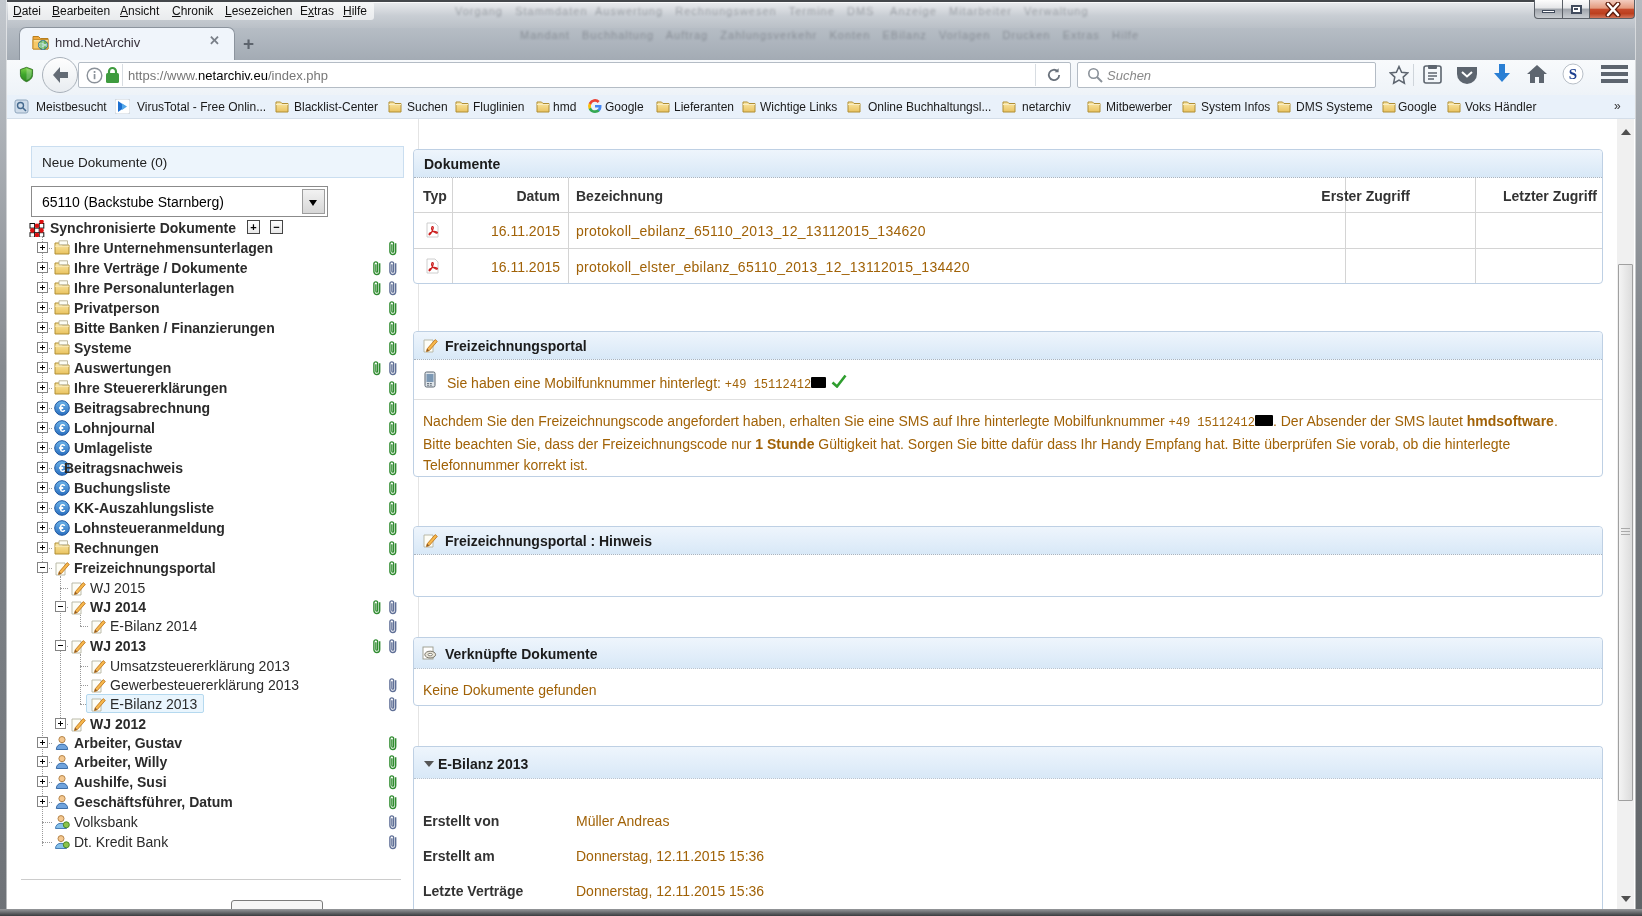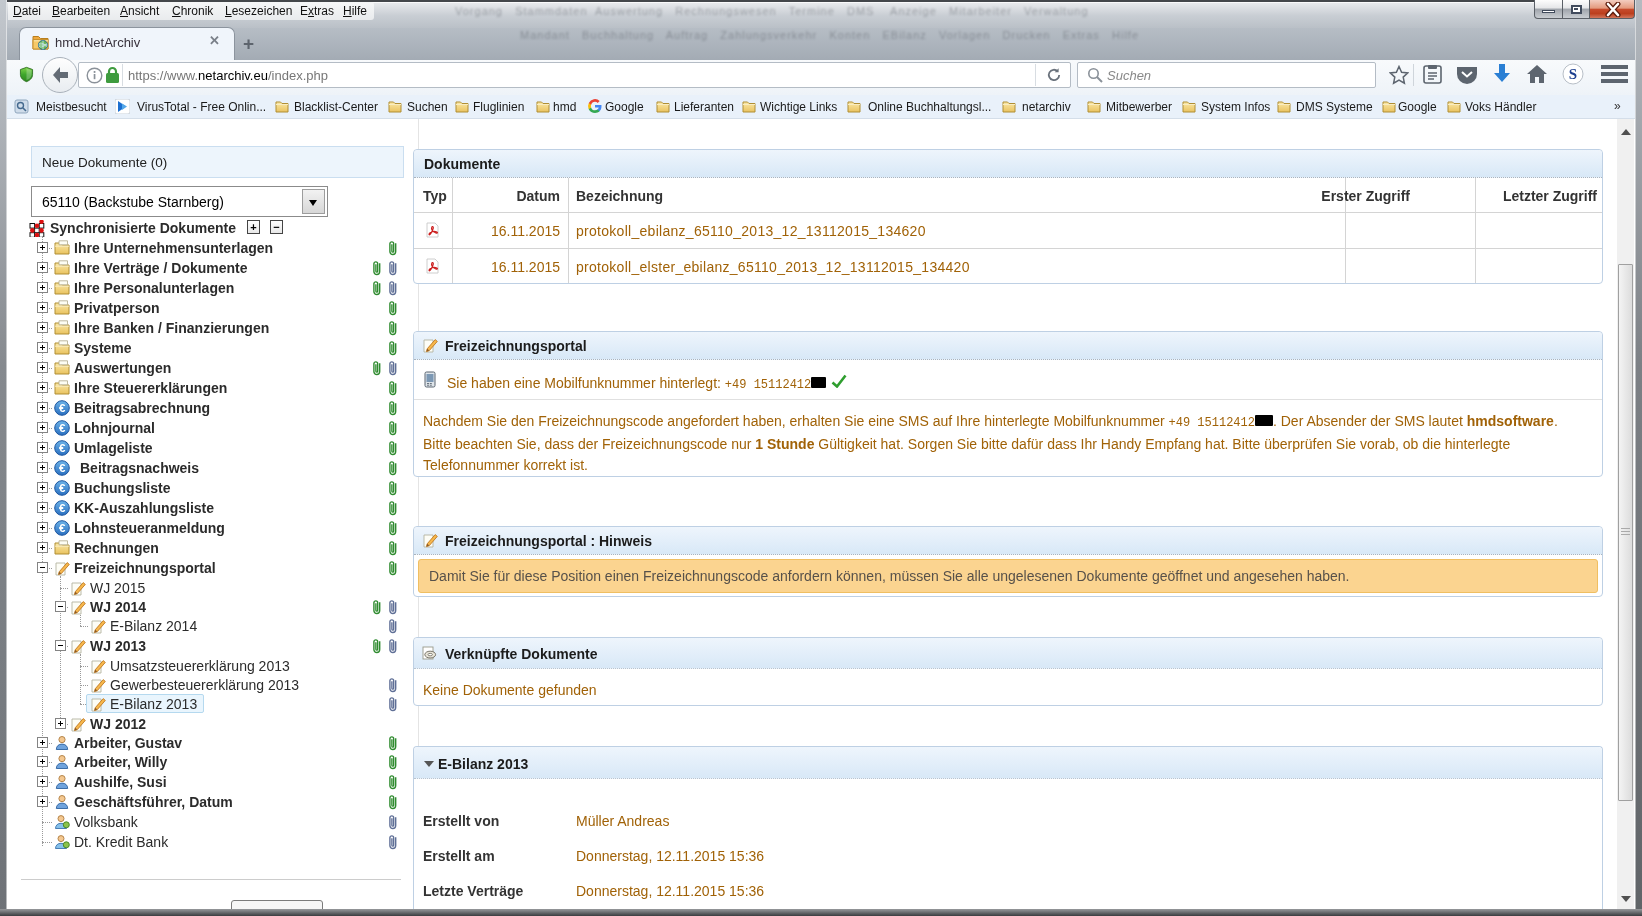--- a/index.html
+++ b/index.html
@@ -410,21 +410,21 @@
     <use href="#clip" stroke="#2f8b2f"></use>
   </svg>
 <div class="doth" style="left:42px;top:328px;width:10px"></div>
 <div class="exp" style="left:37px;top:322px">
     <i class="h"></i>
     <i class="v"></i>
   </div>
 <svg class="isvg" style="left:54px;top:320px" width="16" height="16">
     <use href="#tfolder"></use>
   </svg>
-<div class="abs trow tt" style="left:74px;top:320px">Ihre Banken / Finanzierungen</div>
+<div class="abs trow tt" style="left:74px;top:320px">Bitte Banken / Finanzierungen</div>
 <svg class="isvg" style="left:387px;top:319px" width="12" height="18" viewBox="0 0 12 18">
     <use href="#clip" stroke="#2f8b2f"></use>
   </svg>
 <div class="doth" style="left:42px;top:348px;width:10px"></div>
 <div class="exp" style="left:37px;top:342px">
     <i class="h"></i>
     <i class="v"></i>
   </div>
 <svg class="isvg" style="left:54px;top:340px" width="16" height="16">
     <use href="#tfolder"></use>
@@ -497,21 +497,21 @@
     <use href="#clip" stroke="#2f8b2f"></use>
   </svg>
 <div class="doth" style="left:42px;top:468px;width:10px"></div>
 <div class="exp" style="left:37px;top:462px">
     <i class="h"></i>
     <i class="v"></i>
   </div>
 <svg class="isvg" style="left:54px;top:460px" width="16" height="16">
     <use href="#teuro"></use>
   </svg>
-<div class="abs trow tt" style="left:80px;top:460px">Beitragsnachweis</div>
+<div class="abs trow tt" style="left:64px;top:460px">Beitragsnachweis</div>
 <svg class="isvg" style="left:387px;top:459px" width="12" height="18" viewBox="0 0 12 18">
     <use href="#clip" stroke="#2f8b2f"></use>
   </svg>
 <div class="doth" style="left:42px;top:488px;width:10px"></div>
 <div class="exp" style="left:37px;top:482px">
     <i class="h"></i>
     <i class="v"></i>
   </div>
 <svg class="isvg" style="left:54px;top:480px" width="16" height="16">
     <use href="#teuro"></use>
@@ -748,23 +748,20 @@
 <div class="hline" style="left:414px;top:399px;width:1188px;background:#e0e0e0"></div>
 <div class="cell" style="left:423px;top:413px">Nachdem Sie den Freizeichnungscode angefordert haben, erhalten Sie eine SMS auf Ihre hinterlegte Mobilfunknummer <span class="mono">+49 15112412</span><span class="redact" style="width:18px"></span>. Der Absender der SMS lautet <b>hmdsoftware</b>.</div>
 <div class="cell" style="left:423px;top:436px">Bitte beachten Sie, dass der Freizeichnungscode nur <b>1 Stunde</b> Gültigkeit hat. Sorgen Sie bitte dafür dass Ihr Handy Empfang hat. Bitte überprüfen Sie vorab, ob die hinterlegte</div>
 <div class="cell" style="left:423px;top:457px">Telefonnummer korrekt ist.</div>
 <div class="abs panel" style="left:413px;top:526px;width:1190px;height:71px">
     <div class="phead"></div>
     <div class="ptitle" style="left:31px">Freizeichnungsportal : Hinweis</div>
     <svg style="position:absolute;left:8px;top:5px" width="16" height="16">
       <use href="#tpencil"></use>
     </svg>
-    <div id="obox">
-      <span>Damit Sie für diese Position einen Freizeichnungscode anfordern können, müssen Sie alle ungelesenen Dokumente geöffnet und angesehen haben.</span>
-    </div>
   </div>
 <div class="abs panel" style="left:413px;top:637px;width:1190px;height:69px">
     <div class="phead dotted" style="height:31px"></div>
     <div class="ptitle" style="left:31px;top:8px">Verknüpfte Dokumente</div>
     <svg style="position:absolute;left:8px;top:8px" width="15" height="14">
       <use href="#tlink"></use>
     </svg>
   </div>
 <div class="cell" style="left:423px;top:682px">Keine Dokumente gefunden</div>
 <div class="abs panel" style="left:413px;top:746px;width:1190px;height:163px;border-bottom:none;border-radius:4px 4px 0 0">

